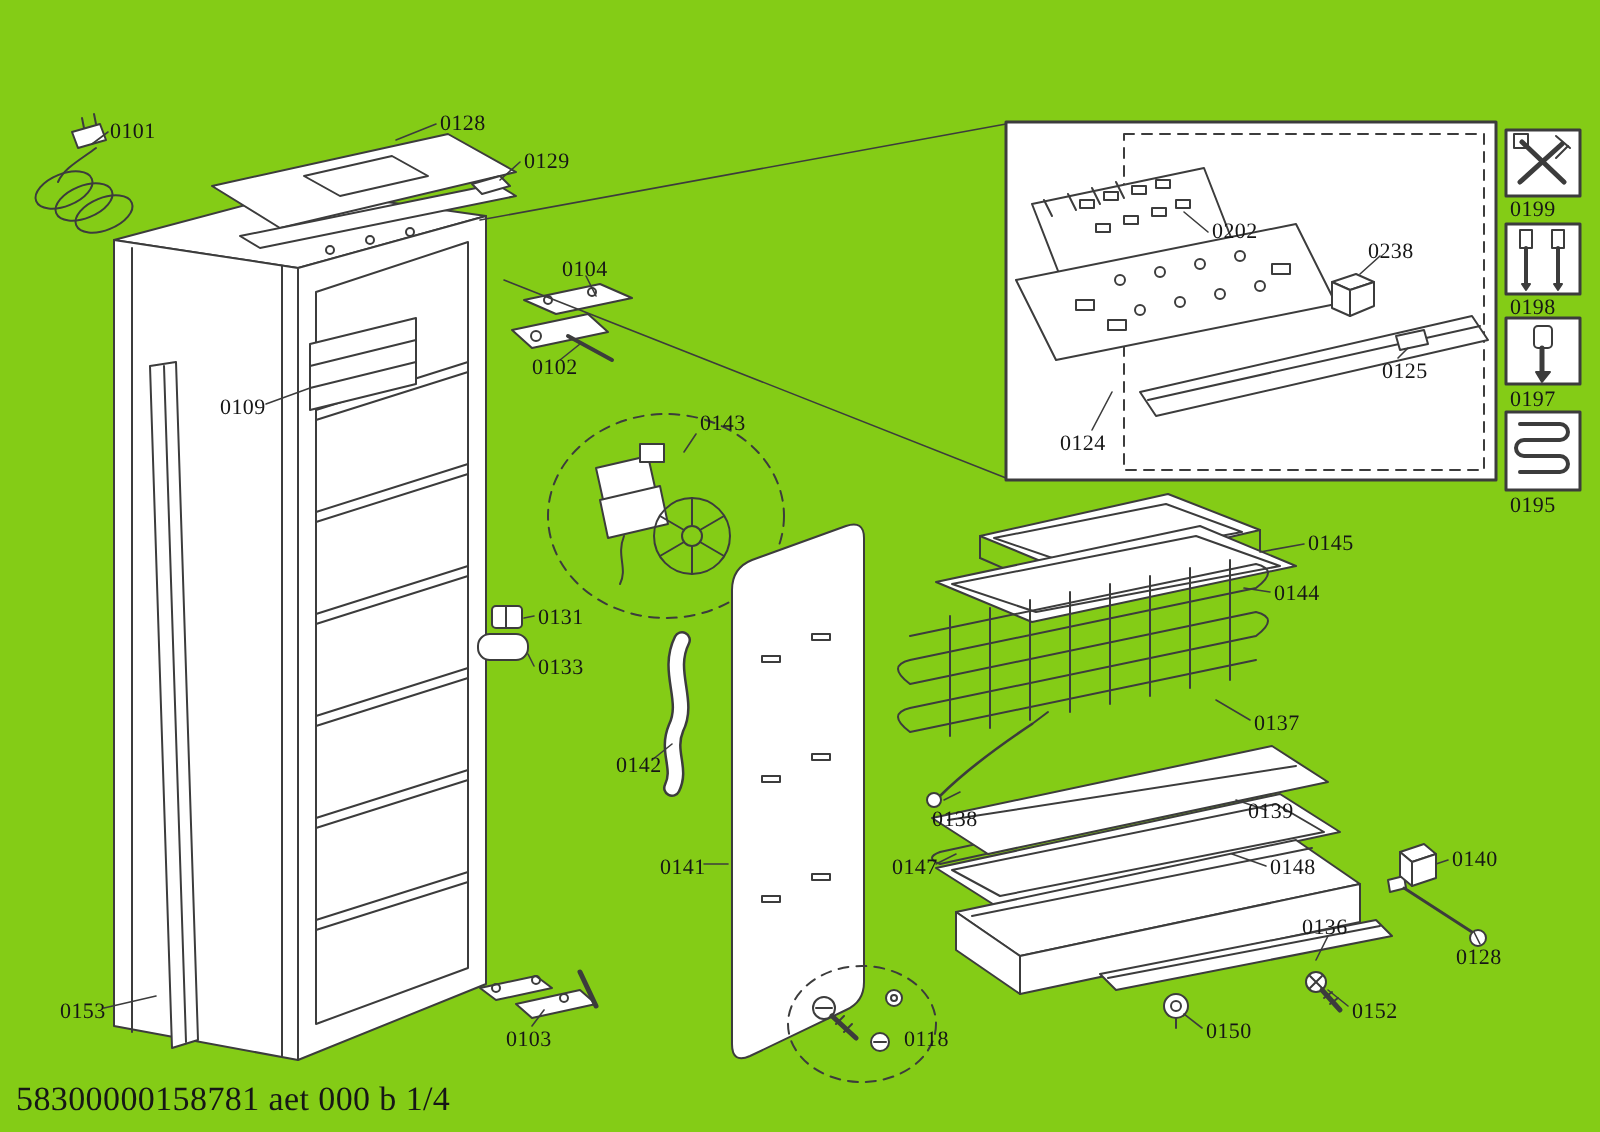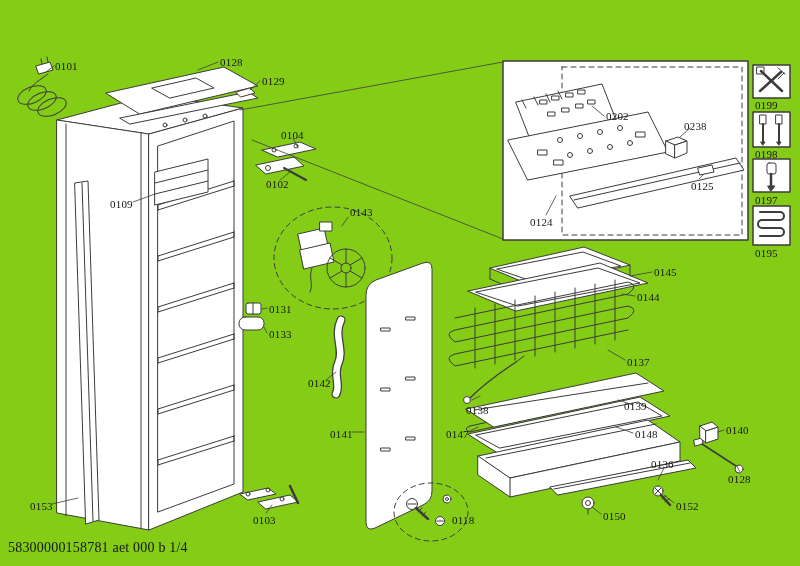--- a/index.html
+++ b/index.html
@@ -1,20 +1,20 @@
 <!DOCTYPE html>
 <html><head>
 <meta charset="utf-8">
 <style>
   html,body{margin:0;padding:0;background:#fff;}
   .stage{position:relative;width:800px;height:566px;background:#84cc16;overflow:hidden;
          font-family:Liberation Serif, serif;}
   .stage svg{position:absolute;left:0;top:0;}
   .plabel{position:absolute;font-size:11px;color:#161616;letter-spacing:.2px;white-space:nowrap;}
-  .footer-code{position:absolute;left:8px;top:540px;font-size:14px;color:#161616;letter-spacing:.2px;}
+  .footer-code{position:absolute;left:8px;top:540px;font-size:17px;color:#161616;letter-spacing:.2px;}
 </style>
 </head>
 <body>
 
 <div class="stage">
 
 <svg width="800" height="566" viewBox="0 0 800 566" fill="none" stroke="#3c3c3c" stroke-width="1" stroke-linecap="round" stroke-linejoin="round">
 
   <g>
     <polygon points="57,120 151,95 243,108 149,134" fill="#fff"></polygon>

